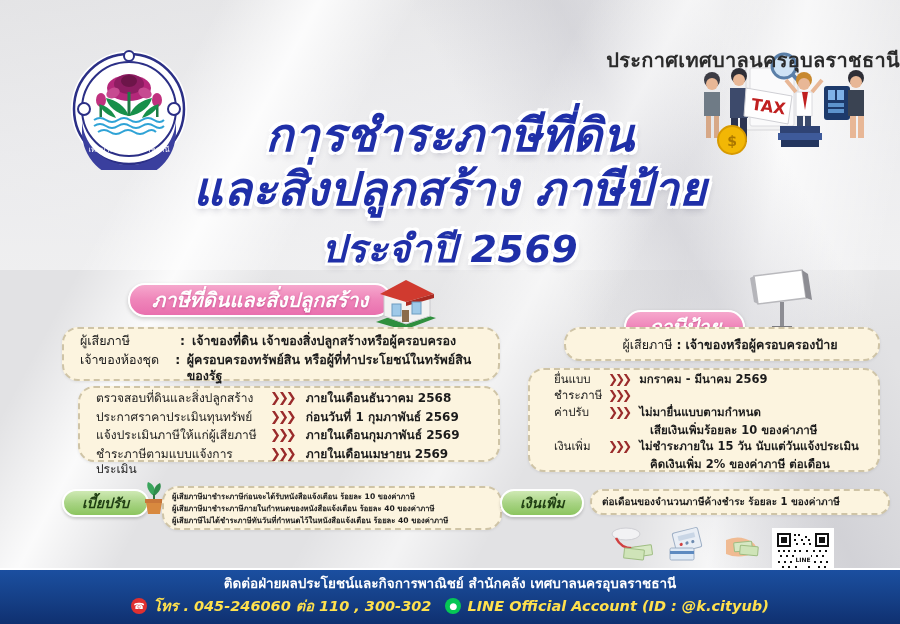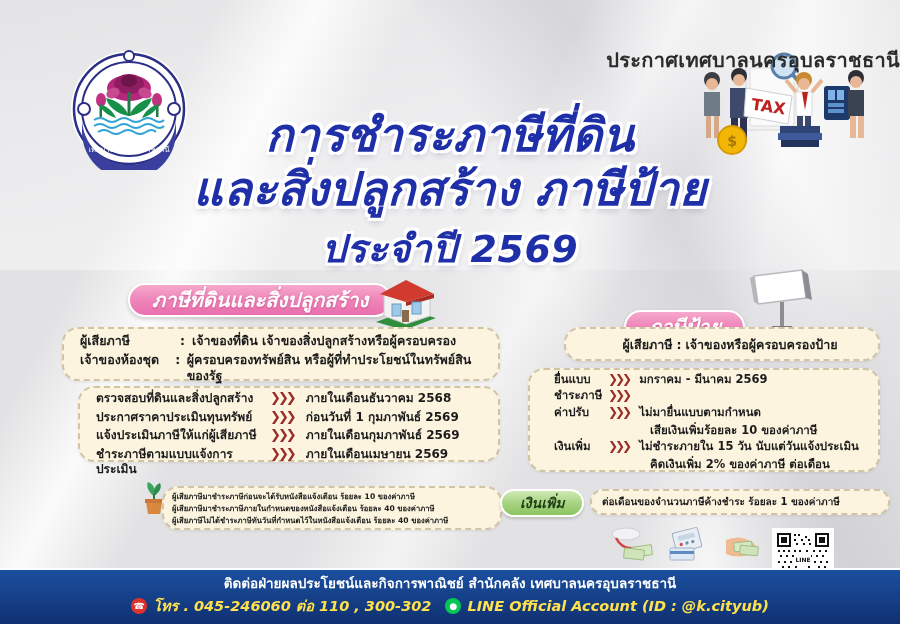--- a/index.html
+++ b/index.html
@@ -82,21 +82,21 @@
     box-shadow: 0 1px 3px rgba(0,0,0,.08);
   }
   .box-payer-l { left:62px; top:327px; width:438px; height:54px; }
   .box-sched-l { left:78px; top:386px; width:422px; height:76px; }
   .box-payer-r { left:564px; top:327px; width:316px; height:34px; }
   .box-sched-r { left:528px; top:368px; width:352px; height:104px; }
   .box-fine    { left:162px; top:486px; width:340px; height:44px; }
   .box-add     { left:590px; top:489px; width:300px; height:26px; }
 
   .row { display:flex; align-items:baseline; line-height:1.28; }
-  .lbl  { color:#1b1b1b; font-weight:700;padding-left:8px; }
+  .lbl  { color:#1b1b1b; font-weight:400;padding-left:8px; }
   .colon{ color:#1b1b1b; font-weight:700; }
   .val  { color:#1b1b1b; font-weight:700; }
 
   
   .payer-l { position:absolute; left:72px; top:333px; width:420px; font-size:12.5px; }
   .payer-l .row { margin-bottom:3px; }
   .payer-l .lbl { width:108px; display:inline-block; }
   .payer-l .colon { width:12px; display:inline-block; }
 
   
@@ -380,20 +380,21 @@
     <div>
       <div class="row">
         <span class="lbl">เงินเพิ่ม</span>
         <span class="arr-sm">❯❯❯</span>
         <span class="val">ไม่ชำระภายใน 15 วัน นับแต่วันแจ้งประเมิน</span>
       </div>
       <span class="val cont">คิดเงินเพิ่ม 2% ของค่าภาษี ต่อเดือน</span>
     </div>
   </div>
 
+  <div class="gbadge badge-fine">เบี้ยปรับ</div>
   <div class="plant">
     <svg viewBox="0 0 28 34" width="28" height="34">
       <path d="M14 16 C8 12 6 6 8 2 C14 4 16 10 14 16 Z" fill="#3aa55c"></path>
       <path d="M14 16 C20 12 22 7 20 3 C15 5 13 10 14 16 Z" fill="#2f8c4c"></path>
       <rect x="13" y="14" width="2" height="8" fill="#2f7a42"></rect>
       <polygon points="6,22 22,22 20,34 8,34" fill="#d8893f"></polygon>
       <rect x="5" y="19" width="18" height="4" fill="#c9773a"></rect>
     </svg>
   </div>
   <div class="box box-fine"></div>

